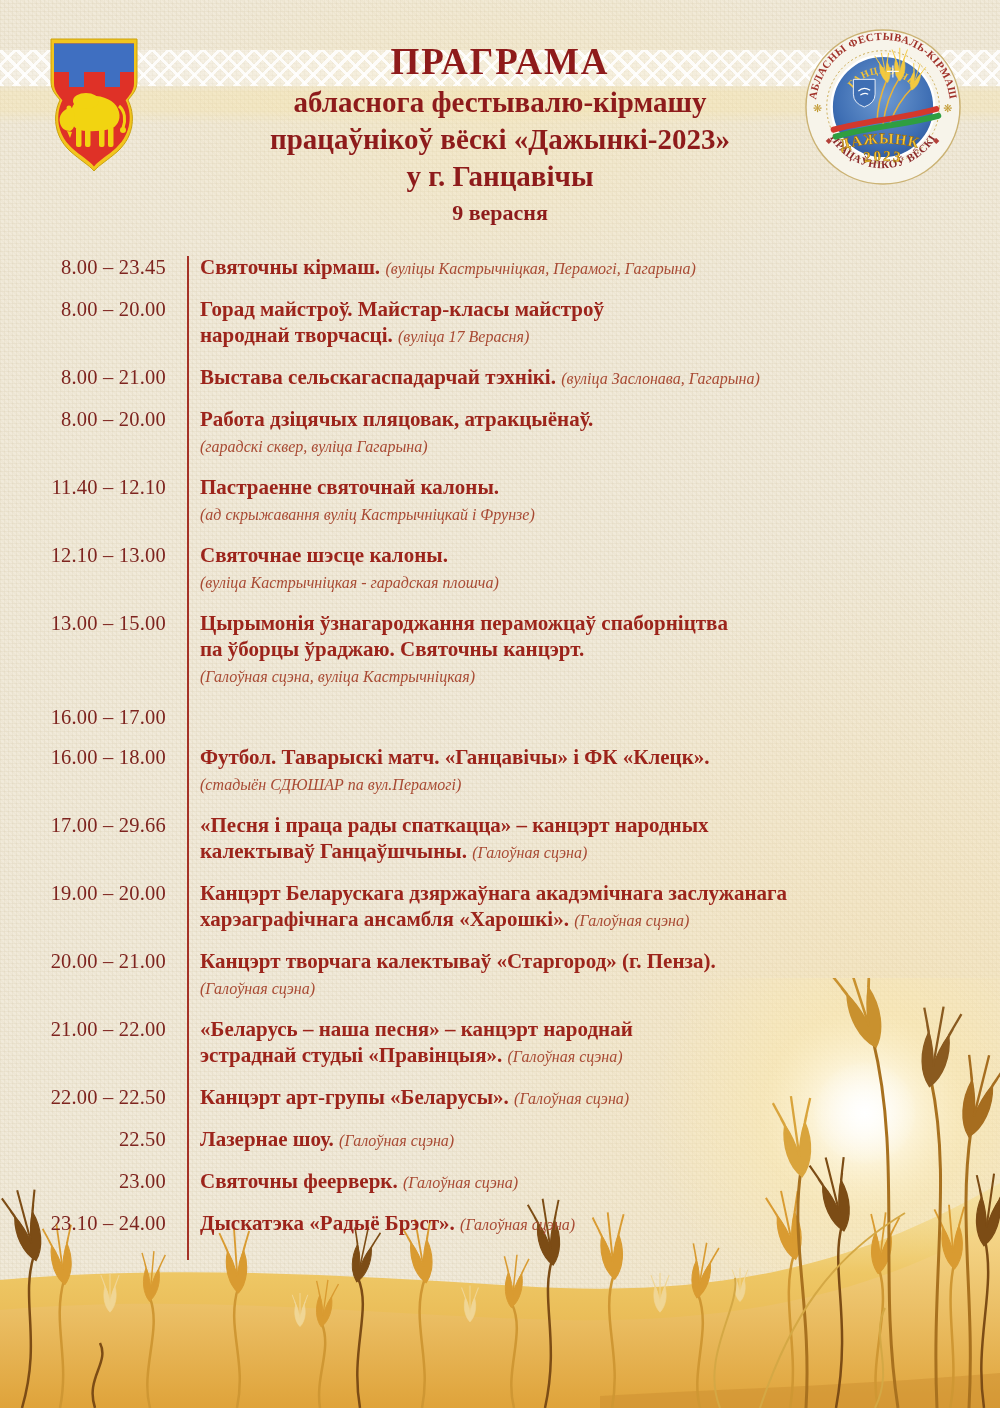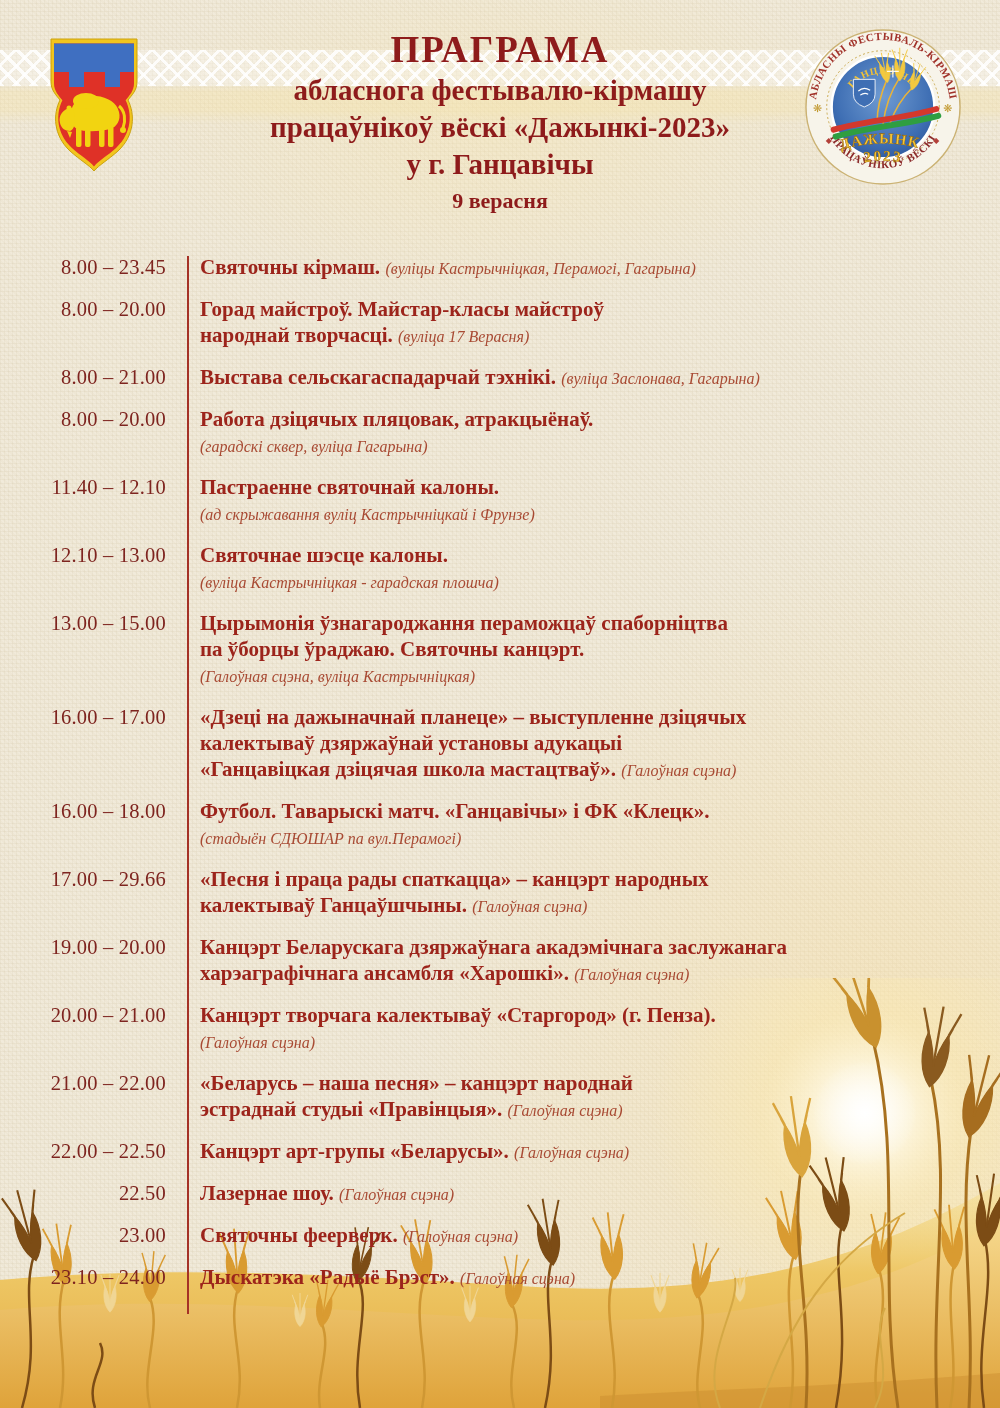--- a/index.html
+++ b/index.html
@@ -18,21 +18,21 @@
   .lace{
     position:absolute;top:50px;left:0;right:0;height:36px;z-index:1;
     background:
       repeating-linear-gradient(45deg, rgba(255,255,255,.85) 0 3px, rgba(255,255,255,0) 3px 12px),
       repeating-linear-gradient(-45deg, rgba(255,255,255,.85) 0 3px, rgba(255,255,255,0) 3px 12px),
       linear-gradient(rgba(255,255,255,.30), rgba(255,255,255,.30));
   }
   .header{position:absolute;top:0;left:0;right:0;z-index:4;}
   .coat{position:absolute;left:44px;top:34px;}
   .logo{position:absolute;right:38px;top:28px;}
-  .titles{text-align:center;padding-top:28px;color:#8e1b1b;}
+  .titles{text-align:center;padding-top:40px;color:#8e1b1b;}
   .title{font-size:37px;font-weight:bold;letter-spacing:2px;line-height:44px;}
   .subtitle{font-size:29px;font-weight:bold;line-height:37px;}
   .date{font-size:22px;font-weight:bold;margin-top:5px;}
   .schedule{position:absolute;top:254px;left:0;width:100%;z-index:3;padding-bottom:6px;}
   .schedule::before{content:"";position:absolute;left:187px;top:2px;height:100%;width:2px;background:#a53226;}
   .row{display:flex;margin-bottom:14px;}
   .time{width:166px;flex:0 0 166px;text-align:right;font-size:20.5px;color:#7e241f;line-height:26px;letter-spacing:.2px;}
   .desc{padding-left:34px;}
   .line{font-size:21px;line-height:26px;white-space:nowrap;}
   .b{font-weight:bold;color:#9c241b;}
@@ -242,25 +242,20 @@
       <div class="row">
         <div class="time">13.00 – 15.00</div>
         <div class="desc">
           <div class="line"><span class="b">Цырымонія ўзнагароджання пераможцаў спаборніцтва</span></div>
           <div class="line"><span class="b">па ўборцы ўраджаю. Святочны канцэрт.</span></div>
           <div class="line"><span class="i">(Галоўная сцэна, вуліца Кастрычніцкая)</span></div>
         </div>
       </div>
       <div class="row">
         <div class="time">16.00 – 17.00</div>
-        <div class="desc">
-          <div class="line"><span class="b">«Дзеці на дажыначнай планеце» – выступленне дзіцячых</span></div>
-          <div class="line"><span class="b">калектываў дзяржаўнай установы адукацыі</span></div>
-          <div class="line"><span class="b">«Ганцавіцкая дзіцячая школа мастацтваў». </span><span class="i">(Галоўная сцэна)</span></div>
-        </div>
       </div>
       <div class="row">
         <div class="time">16.00 – 18.00</div>
         <div class="desc">
           <div class="line"><span class="b">Футбол. Таварыскі матч. «Ганцавічы» і ФК «Клецк».</span></div>
           <div class="line"><span class="i">(стадыён СДЮШАР па вул.Перамогі)</span></div>
         </div>
       </div>
       <div class="row">
         <div class="time">17.00 – 29.66</div>

